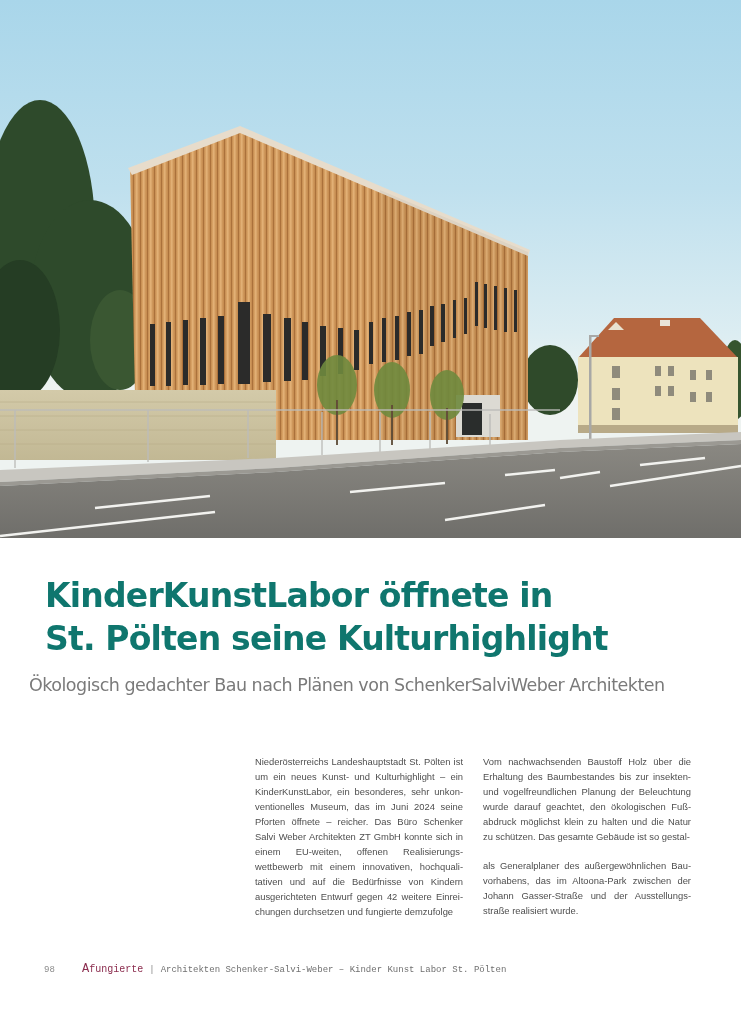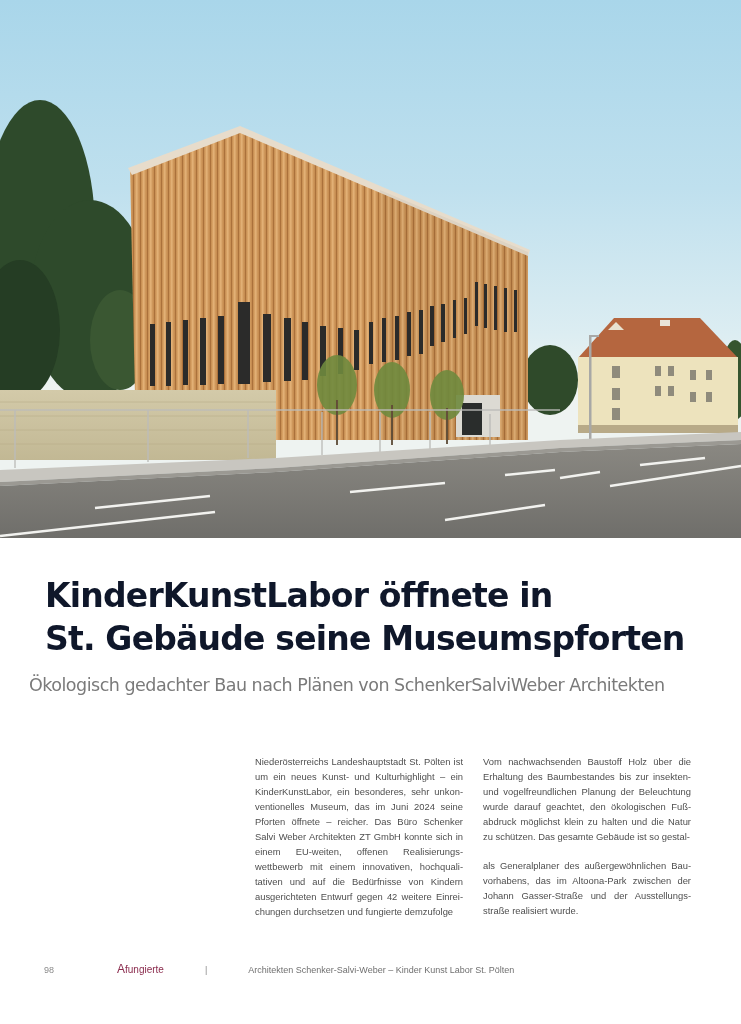--- a/index.html
+++ b/index.html
@@ -10,43 +10,43 @@
     .photo {
       position: absolute; left: 0; top: 0; width: 741px; height: 538px; overflow: hidden;
       background: linear-gradient(180deg, #a9d6ea 0%, #bfe0ee 35%, #dcedf2 62%, #eef3f1 72%);
     }
     .photo svg { position: absolute; left: 0; top: 0; }
 
     
     .headline {
       position: absolute; left: 45px; top: 574px; width: 660px;
       font-family: "DejaVu Sans", sans-serif; font-weight: bold;
-      font-size: 33px; line-height: 43px; color: #0f172a; letter-spacing: -0.8px;
+      font-size: 33px; line-height: 43px; color: #0f766e; letter-spacing: -0.8px;
     }
     .subhead {
       position: absolute; left: 29px; top: 674px; width: 680px;
       font-family: "DejaVu Sans", sans-serif; font-weight: normal;
       font-size: 17.5px; line-height: 23px; color: #7a7a7a; letter-spacing: -0.5px;
     }
 
     
     .col {
       position: absolute; top: 754px; width: 208px;
       font-family: "Liberation Sans", sans-serif; font-size: 9.4px; line-height: 15px;
       color: #4e4e4e; text-align: justify; hyphens: manual;
     }
     .col-left { left: 255px; }
     .col-right { left: 483px; }
     .col p + p { margin-top: 14.3px; }
 
     
     .footer {
       position: absolute; left: 44px; top: 962px; height: 14px;
-      font-family: Liberation Sans, sans-serif; font-size: 9px; line-height: 14px; color: #707070;
-      display: flex; align-items: baseline; white-space: nowrap; gap: 35px;
+      font-family: Liberation Mono, monospace; font-size: 9px; line-height: 14px; color: #707070;
+      display: flex; align-items: baseline; white-space: nowrap;
     }
     .page-num { width: 38px; color: #8a8a8a; }
     .section { color: #8b2c4e; font-size: 10px; }
     .section .cap { font-size: 12px; }
     .sep { margin: 0 6px; color: #8a8a8a; }
   </style>
 </head>
 <body>
 
 <div class="photo">
@@ -187,21 +187,21 @@
       <line x1="350" y1="492" x2="445" y2="483"></line>
       <line x1="505" y1="475" x2="555" y2="470"></line>
       <line x1="560" y1="478" x2="600" y2="472"></line>
       <line x1="640" y1="465" x2="705" y2="458"></line>
     </g>
   </svg>
 </div>
 
 <h1 class="headline">
   <span>KinderKunstLabor öffnete in</span><br>
-  <span>St. Gebäude seine Museumspforten</span>
+  <span>St. Pölten seine Kulturhighlight</span>
 </h1>
 
 <h2 class="subhead">
   <span>Ökologisch gedachter Bau nach Plänen von SchenkerSalviWeber Architekten</span><br>
 </h2>
 
 <div class="col col-left">
   <p>Niederösterreichs Landeshauptstadt St. Pölten ist um ein neues Kunst- und Kulturhighlight – ein KinderKunstLabor, ein besonderes, sehr unkon­ventionelles Museum, das im Juni 2024 seine Pforten öffnete – reicher. Das Büro Schenker Salvi Weber Architekten ZT GmbH konnte sich in einem EU-weiten, offenen Realisierungs­wettbewerb mit einem innovativen, hochquali­tativen und auf die Bedürfnisse von Kindern ausgerichteten Entwurf gegen 42 weitere Einrei­chungen durchsetzen und fungierte demzufolge</p>
 </div>
 

